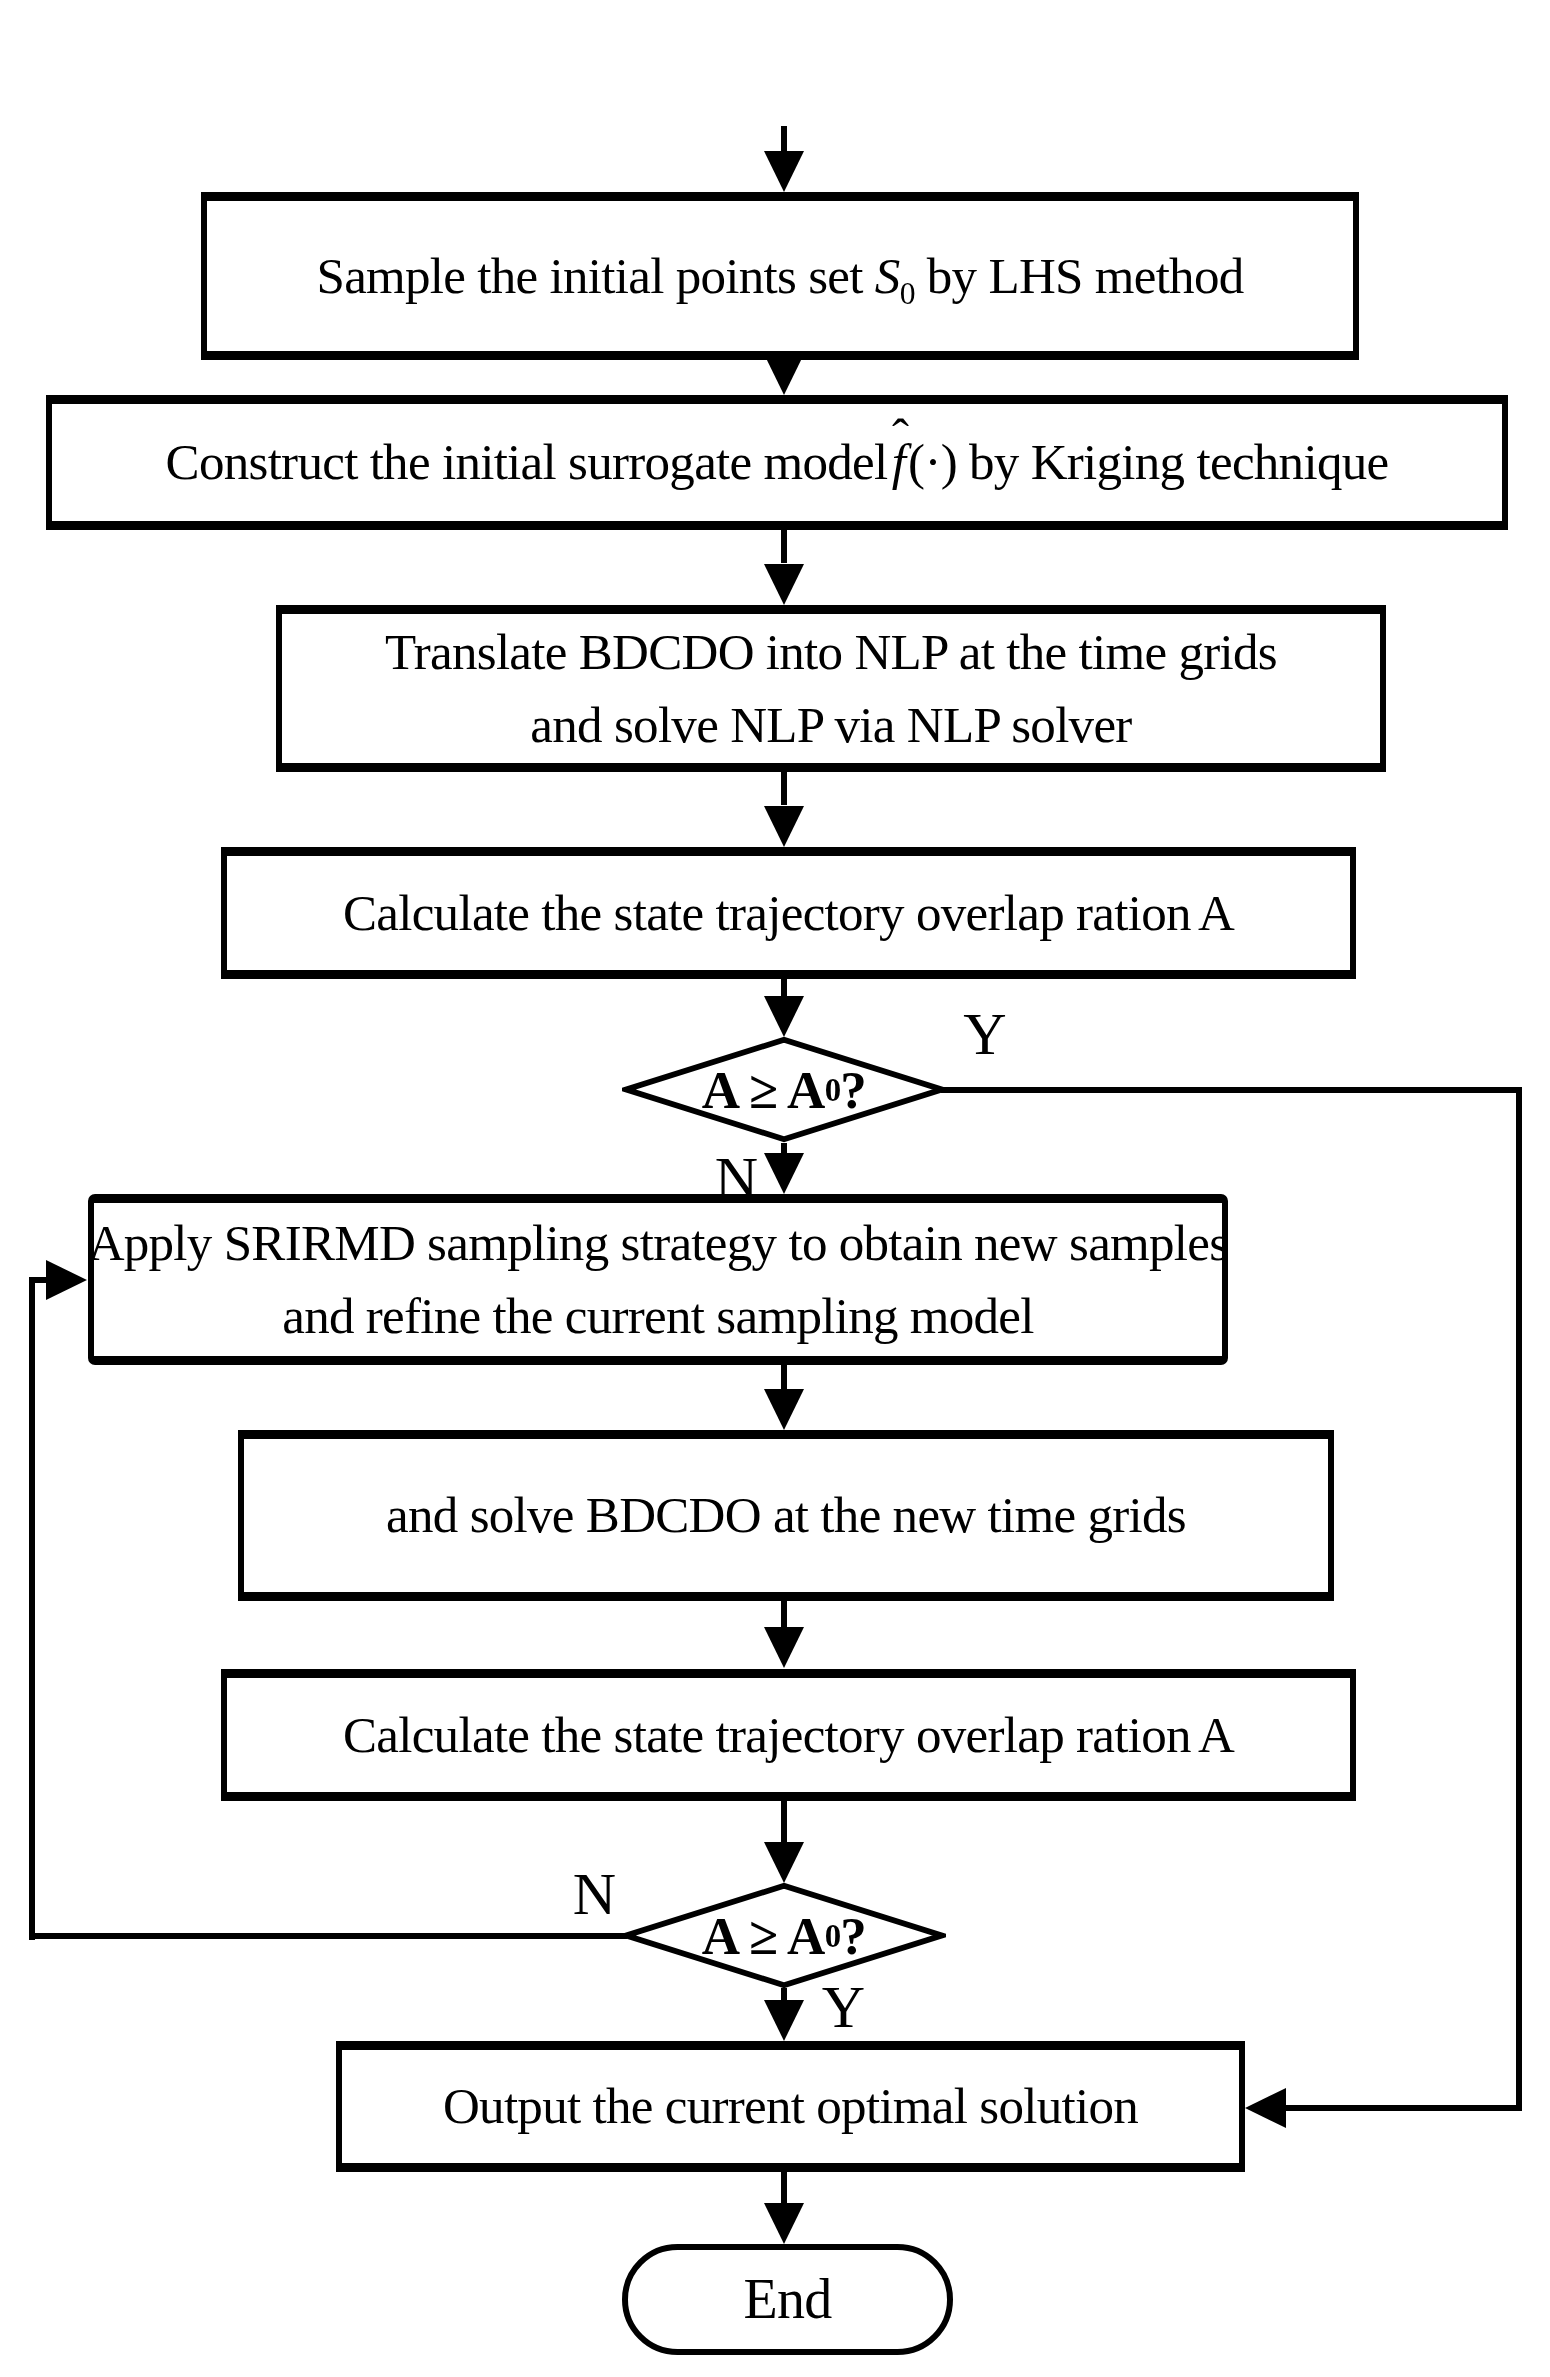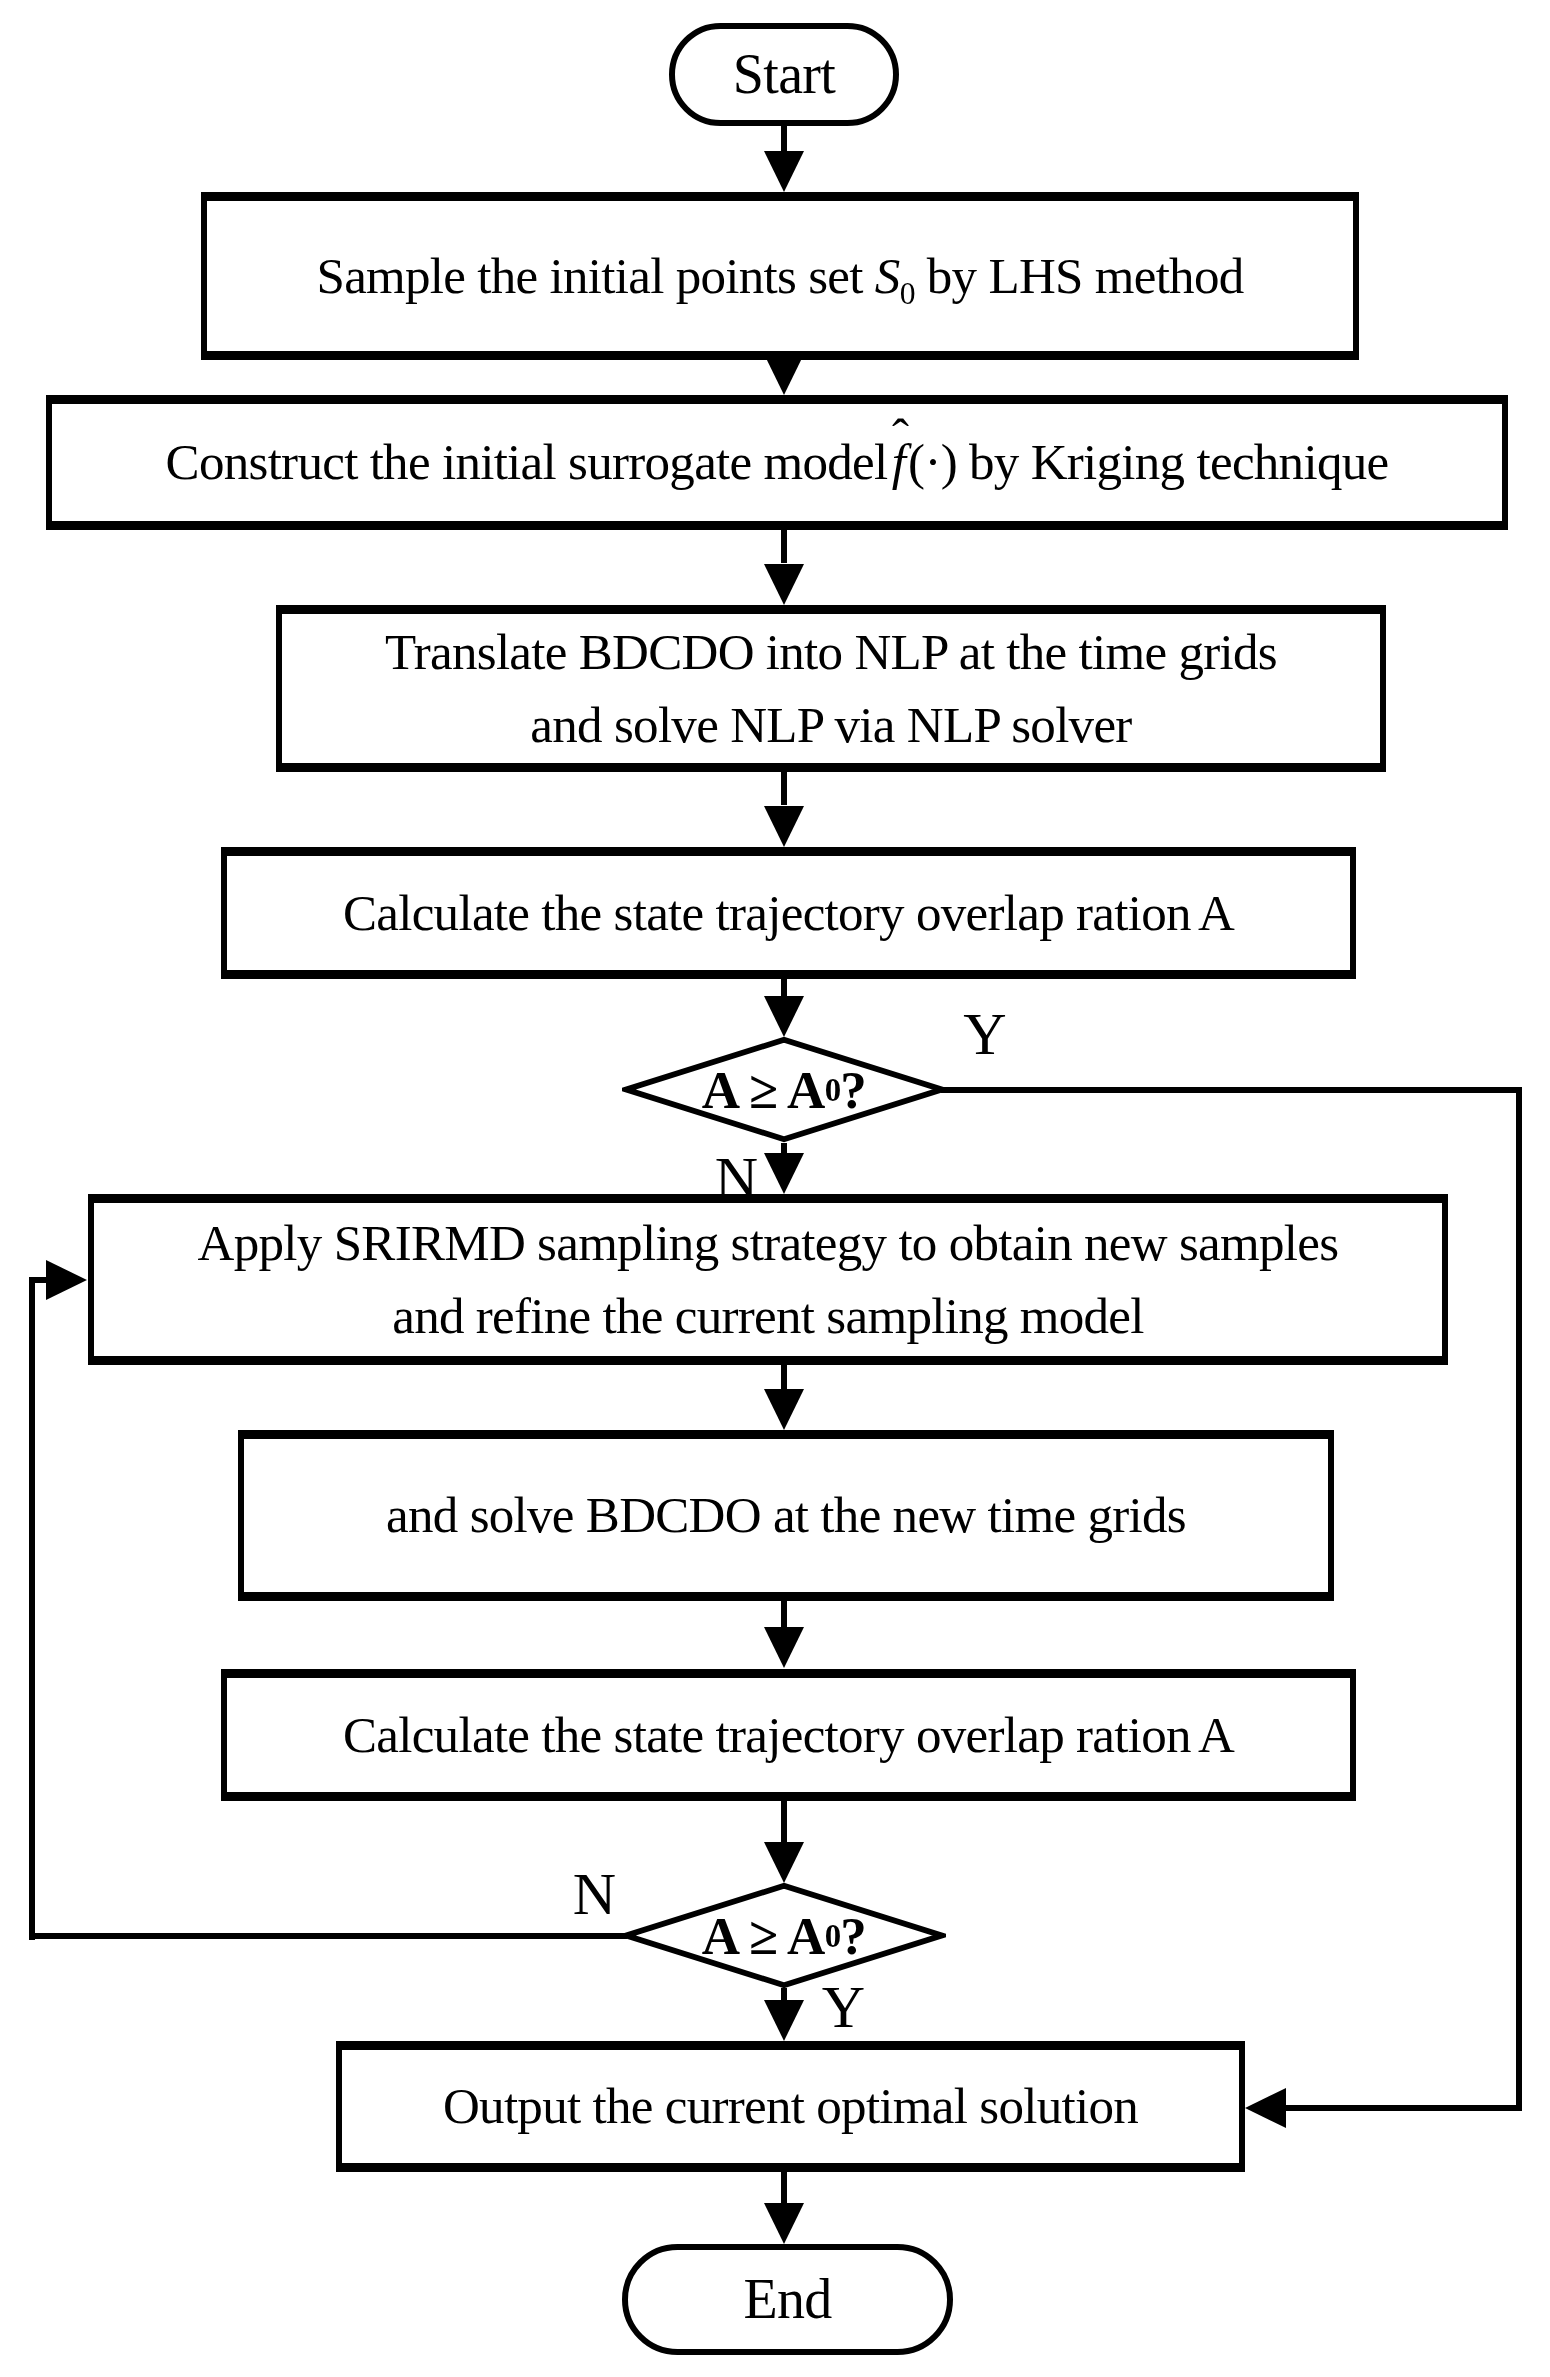--- a/index.html
+++ b/index.html
@@ -100,23 +100,20 @@
   <div class="line" style="left:941px;top:1087px;width:581px;height:5.7px;"></div>
   <div class="line" style="left:1516px;top:1087px;width:5.7px;height:1023px;"></div>
   <div class="line" style="left:1281px;top:2105px;width:241px;height:5.7px;"></div>
   <div class="ah ah-left" style="left:1245px;top:2088px;"></div>
 
   <div class="line" style="left:32px;top:1933px;width:595px;height:5.7px;"></div>
   <div class="line" style="left:29px;top:1277px;width:5.7px;height:663px;"></div>
   <div class="line" style="left:35px;top:1277px;width:17px;height:5.7px;"></div>
   <div class="ah ah-right" style="left:46px;top:1260px;"></div>
 
-  <div class="node stadium" style="left:669px;top:23px;width:230px;height:103px;">
-    <span>Start</span>
-  </div>
 
   <div class="node rect" style="left:201px;top:192px;width:1158px;height:168px;">
     <span><span>Sample the initial points set </span><span class="ivar">S</span><sub>0</sub><span> by LHS method</span></span>
   </div>
 
   <div class="node rect" style="left:46px;top:395px;width:1462px;height:135px;">
     <span><span>Construct the initial surrogate model</span><span class="fhat"><span class="ivar">f</span><span class="hat">ˆ</span></span><span>(·)</span><span> by Kriging technique</span></span>
   </div>
 
   <div class="node rect two" style="left:228px;top:605px;width:1110px;height:167px;margin-left:48px;">
@@ -134,21 +131,21 @@
     </svg>
     <div class="dtext">
         <span>A ≥ A</span>
         <sub>0</sub>
         <span> ?</span>
       </div>
   </div>
   <div class="lbl" style="left:946px;top:1000px;width:78px;height:68px;">Y</div>
   <div class="lbl" style="left:701px;top:1143px;width:71px;height:71px;">N</div>
 
-  <div class="node rect two" style="left:88px;top:1194px;width:1360px;height:171px;">
+  <div class="node rect two" style="left:88px;top:1194px;width:1140px;height:171px;border-radius:7px;">
     <span>Apply SRIRMD sampling strategy to obtain new samples</span>
     <span>and refine the current sampling model</span>
   </div>
 
   <div class="node rect two" style="left:238px;top:1430px;width:1096px;height:171px;">
     <span>and solve BDCDO at the new time grids</span>
   </div>
 
   <div class="node rect" style="left:221px;top:1669px;width:1135px;height:132px;">
     <span><span>Calculate the state trajectory overlap ration</span><span class="mvar">A</span></span>

